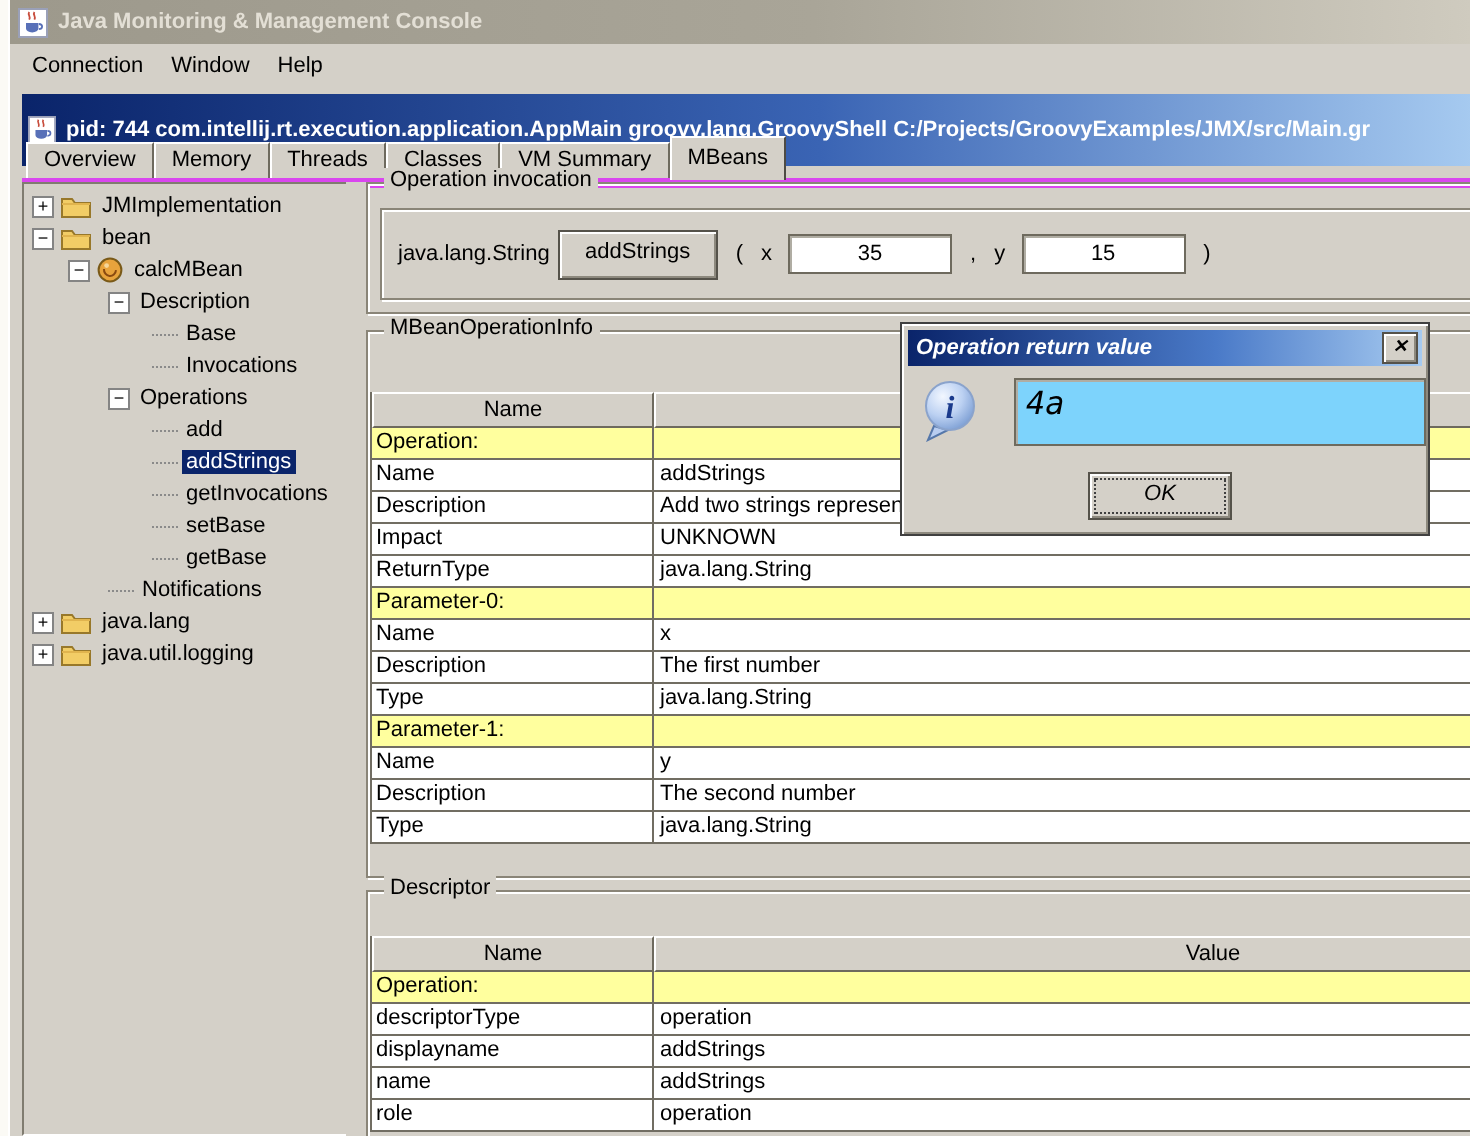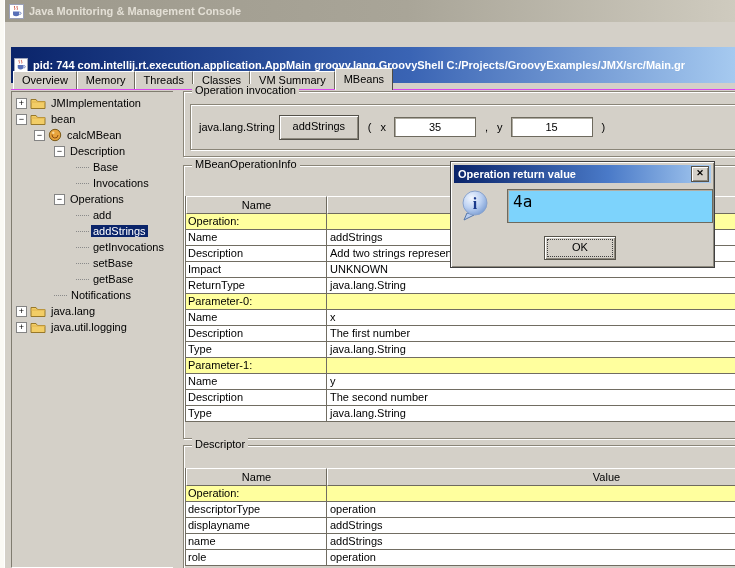--- a/index.html
+++ b/index.html
@@ -14,21 +14,21 @@
   .titlebar .wtitle{color:#e3dfd5;font-weight:bold;white-space:nowrap;overflow:hidden;}
   .iconbox{width:15px;height:15px;flex:0 0 auto;}
   .menubar{position:absolute;left:0;top:22px;right:0;height:22px;display:flex;align-items:center;padding-left:4px;}
   .menu-item{padding:3px 7px;cursor:default;}
   
   .frame-titlebar{position:absolute;left:6px;top:47px;right:0;height:36px;
     background:linear-gradient(to right,#0a246a 0%,#3a64b4 55%,#a6caf0 100%);
     color:#fff;font-weight:bold;display:flex;align-items:center;gap:5px;padding-left:3px;
     white-space:nowrap;overflow:hidden;}
   
-  .tabstrip{position:absolute;left:6px;top:67px;right:0;height:22px;display:flex;align-items:flex-end;padding-left:2px;border-bottom:1px solid #d946ef;}
+  .tabstrip{position:absolute;left:6px;top:67px;right:0;height:22px;display:flex;align-items:flex-end;padding-left:2px;border-bottom:5px solid #d946ef;}
   .tab{height:17px;line-height:17px;padding:0 8px;background:#d4d0c8;border-top:1px solid #fff;border-left:1px solid #fff;border-right:1px solid #6e6a5e;white-space:nowrap;}
   .tab.active{height:21px;line-height:20px;font-weight:normal;margin-bottom:-1px;z-index:3;position:relative;border-right:1px solid #4e4b44;}
   
   .content{position:absolute;left:6px;top:89px;right:0;bottom:0;}
   .tree-scroll{position:absolute;left:0;top:2px;width:162px;bottom:0;background:#d4d0c8;
     border:1px solid;border-color:#807c70 #fff #fff #807c70;overflow:hidden;}
   .splitter{position:absolute;left:162px;top:2px;width:10px;bottom:0;background:#d4d0c8;}
   .rightpane{position:absolute;left:172px;top:0;right:0;bottom:0;}
 
   
@@ -63,21 +63,21 @@
   .th.c-val{flex:1;}
   .trow{display:flex;height:16px;background:#fff;border-bottom:1px solid #716d62;box-sizing:border-box;}
   .trow.sec{background:#ffff9e;}
   .tc{line-height:15px;white-space:nowrap;overflow:hidden;box-sizing:border-box;}
   .tc.n{width:141px;flex:0 0 auto;padding-left:2px;border-right:1px solid #716d62;}
   .tc.v{flex:1;padding-left:3px;}
   .mbi-tbl{top:30px;} .desc-tbl{top:22px;}
 
   
   .dialog{position:absolute;left:450px;top:161px;width:263px;height:105px;background:#d4d0c8;
-    border:1px solid #404040;box-shadow:inset 1px 1px 0 #fff,inset -1px -1px 0 #8d897e;z-index:50;}
+    border:1px solid #404040;box-shadow:inset 1px 1px 0 #fff,inset -1px -1px 0 #8d897e;z-index:50;font-style:italic;}
   .dlg-title{position:absolute;left:3px;top:3px;right:3px;height:18px;
     background:linear-gradient(to right,#0a246a 0%,#4a7ac8 60%,#a6caf0 100%);
     color:#fff;font-weight:bold;display:flex;align-items:center;padding-left:4px;}
   .dlg-close{margin-left:auto;margin-right:2px;width:16px;height:14px;line-height:12px;font-size:9px;font-weight:bold;color:#000;}
   .dlg-icon{position:absolute;left:8px;top:27px;}
   .dlg-field{position:absolute;left:56px;top:27px;width:194px;height:28px;background:#7dd3fc;border:1px solid #6e6a5e;box-shadow:inset 1px 1px 0 #b0ada3;
     font-family:"DejaVu Sans Mono",monospace;font-size:16px;padding:2px 5px;box-sizing:content-box;}
   .dlg-ok{position:absolute;left:93px;top:74px;width:70px;height:22px;line-height:20px;outline:1px dotted #404040;outline-offset:-4px;}
 </style>
 </head>
@@ -114,20 +114,25 @@
 
     <div class="titlebar">
       <span class="iconbox">
         <svg width="15" height="15" viewBox="0 0 15 15">
             <use href="#cup"></use>
           </svg>
       </span>
       <span class="wtitle">Java Monitoring &amp; Management Console</span>
     </div>
 
+    <div class="menubar">
+      <span class="menu-item">Connection</span>
+      <span class="menu-item">Window</span>
+      <span class="menu-item">Help</span>
+    </div>
 
     <div class="frame-titlebar">
       <span class="iconbox" style="width:14px;height:14px;background:#e8e4d8;">
         <svg width="14" height="14" viewBox="0 0 15 15">
             <use href="#cup"></use>
           </svg>
       </span>
       <span>pid: 744 com.intellij.rt.execution.application.AppMain groovy.lang.GroovyShell C:/Projects/GroovyExamples/JMX/src/Main.gr</span>
     </div>
 

